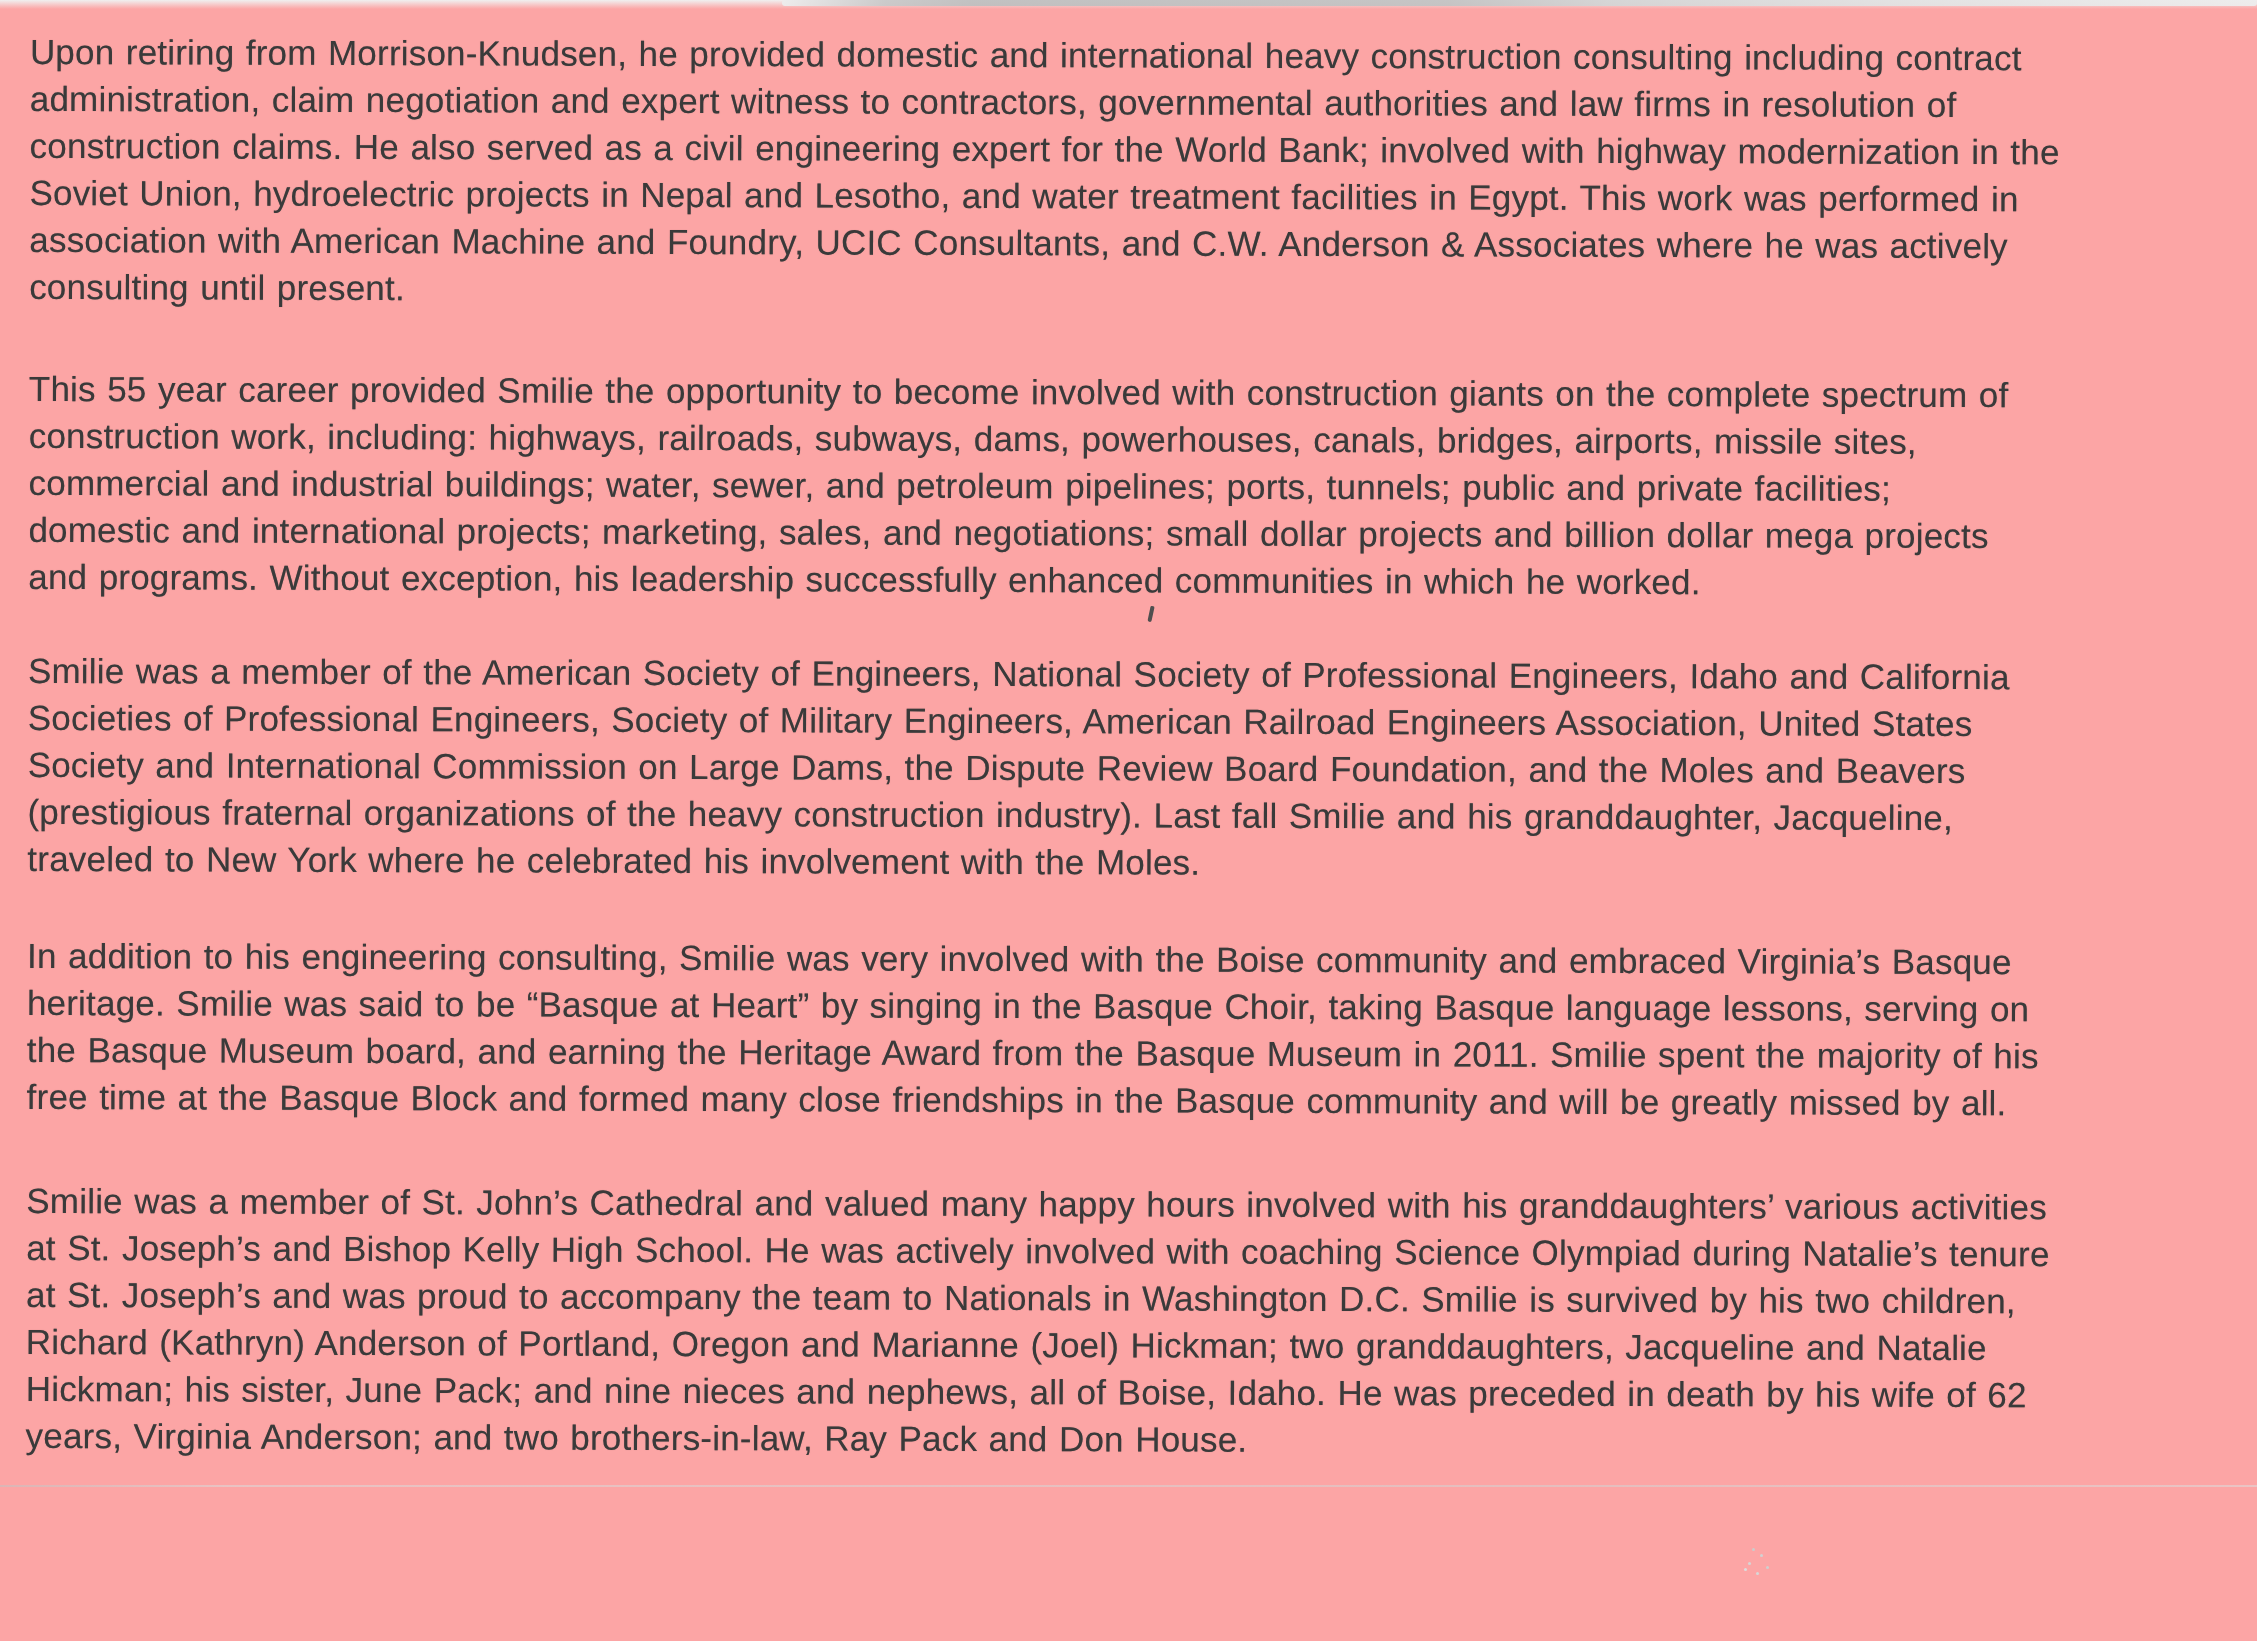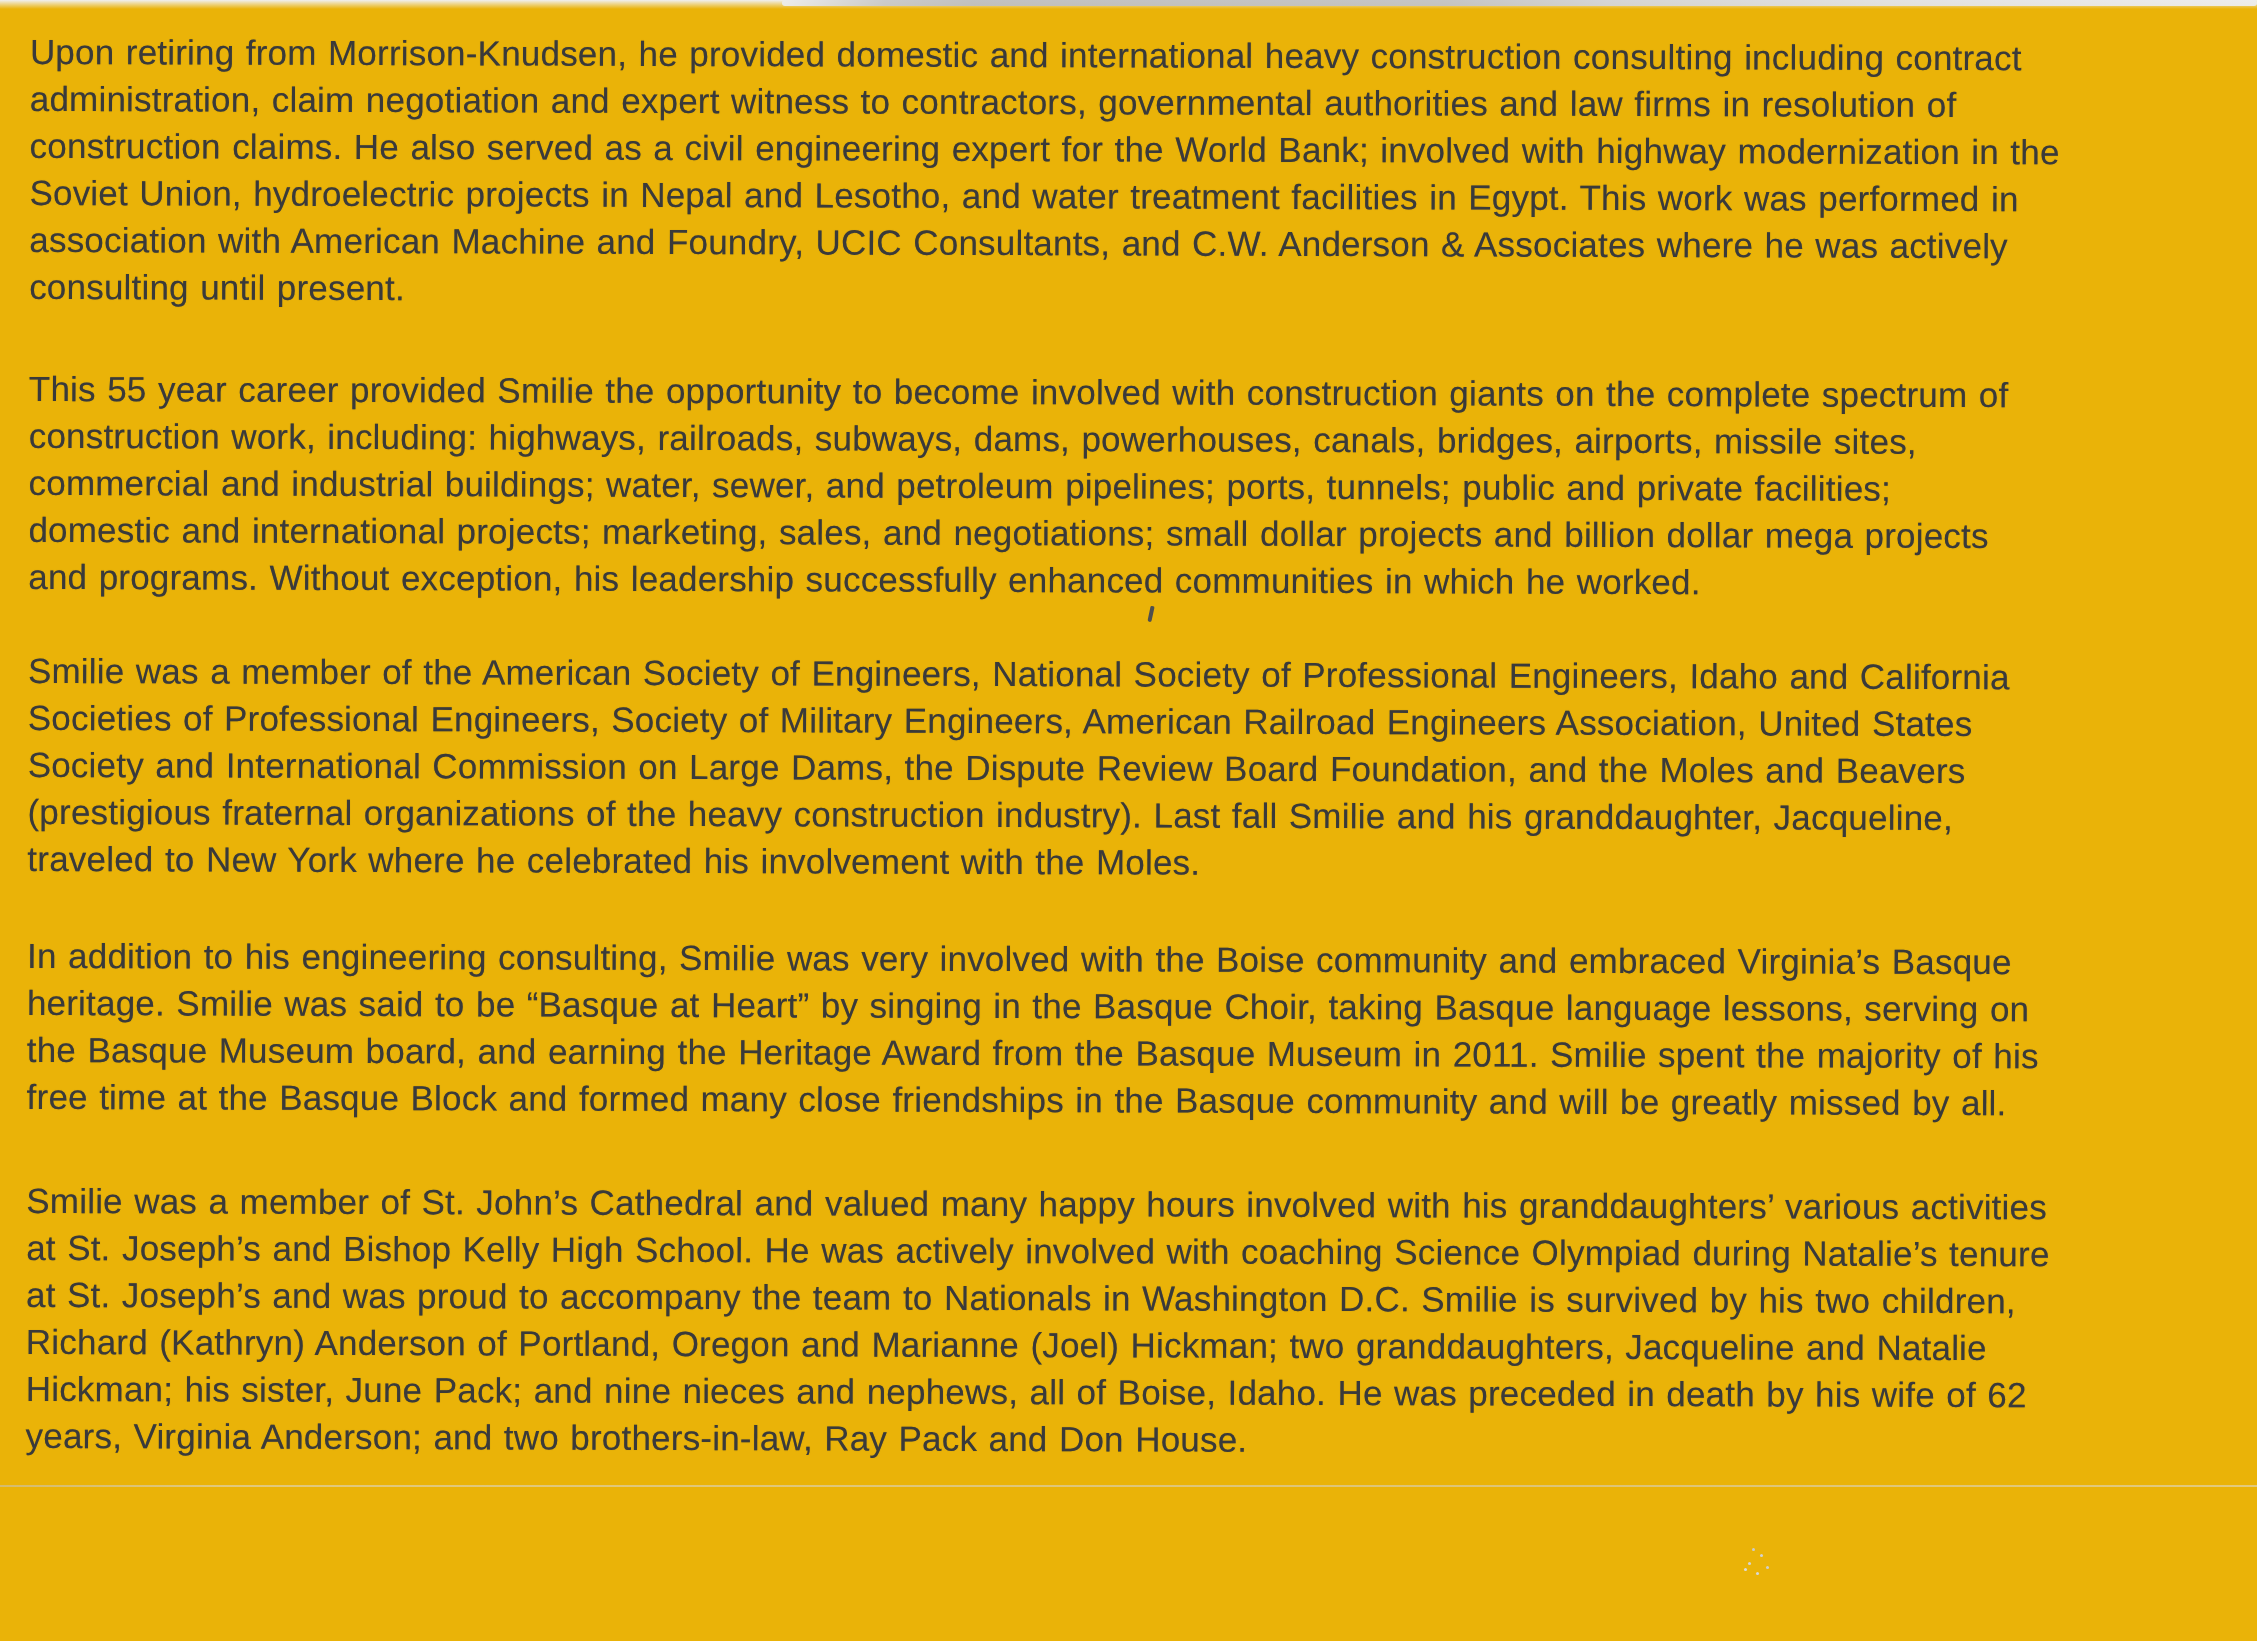--- a/index.html
+++ b/index.html
@@ -4,21 +4,21 @@
 <style>
   html, body {
     margin: 0;
     padding: 0;
     background: #ffffff;
   }
   .page {
     position: relative;
     width: 2257px;
     height: 1641px;
-    background: #eab308;
+    background: #fca5a5;
     overflow: hidden;
     font-family: "Liberation Sans", sans-serif;
   }
   .text-layer {
     position: absolute;
     left: 0;
     top: 0;
     width: 100%;
     height: 100%;
     transform: rotate(0.18deg);

